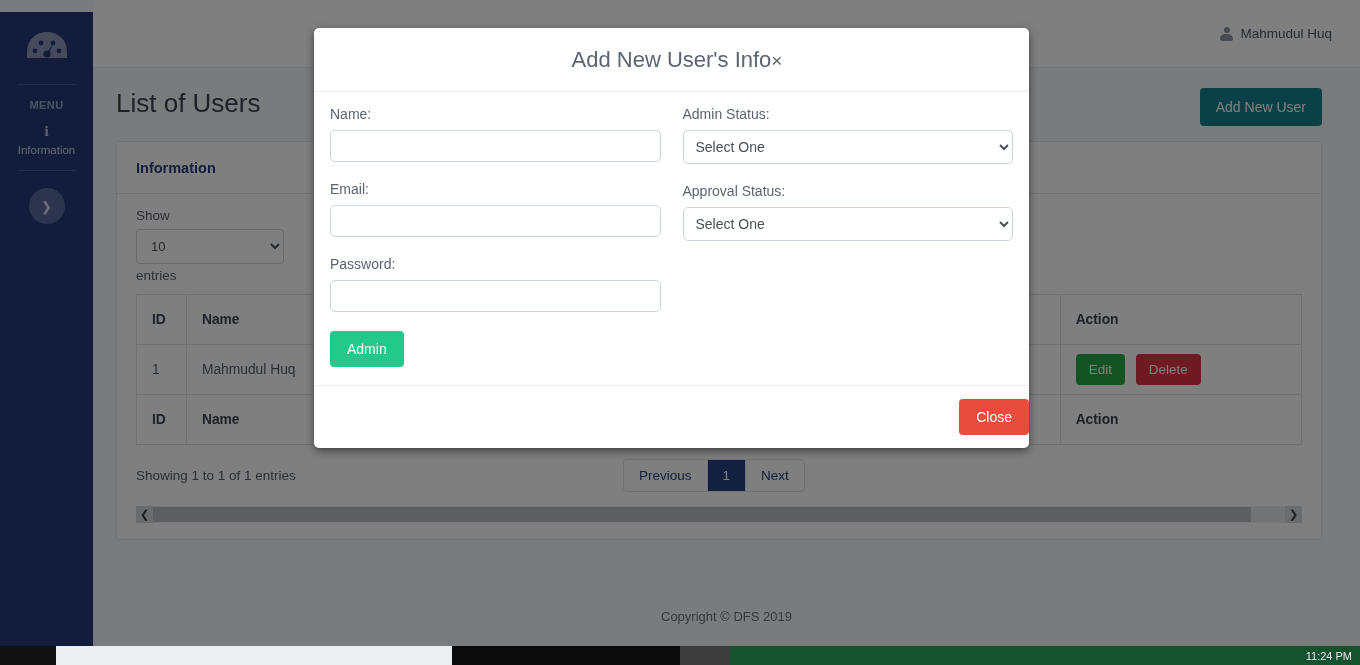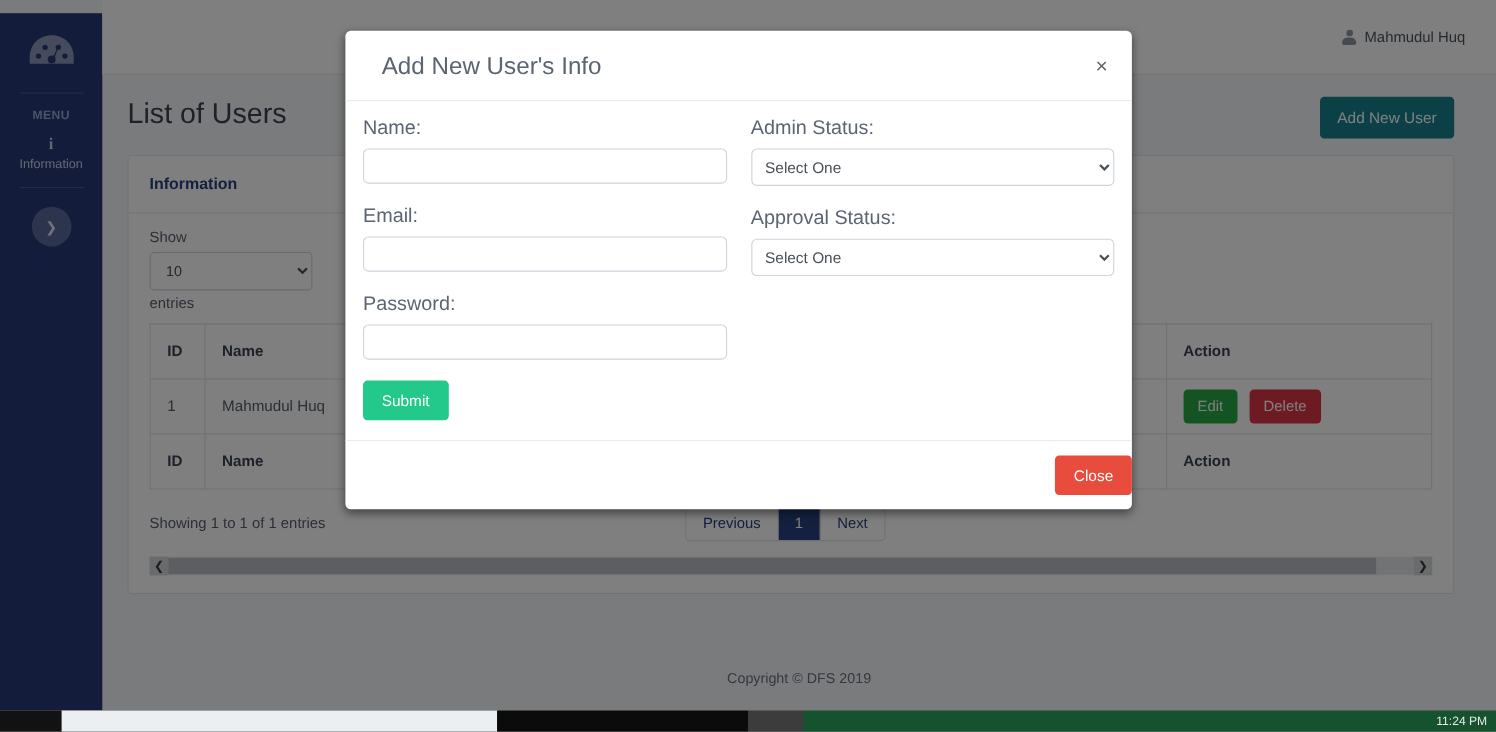--- a/index.html
+++ b/index.html
@@ -131,28 +131,28 @@
   
   #overlay { position: absolute; inset: 0 0 19px 0; background: rgba(0,0,0,.5); }
 
   
   #modal {
     position: absolute; left: 314px; top: 28px; width: 715px;
     background: #fff; border-radius: 5px;
     box-shadow: 0 3px 9px rgba(0,0,0,.5);
   }
   .modal-header {
-    display: flex; align-items: center; justify-content: space-between;
+    display: flex; align-items: center; justify-content: center;
     padding: 19px 22px 18px 32px; border-bottom: 1px solid #e9ecef;
   }
   .modal-title { font-size: 22px; color: #5a6472; font-weight: normal; padding-left: 1px; }
   .modal-x { background: none; border: none; font-size: 19px; color: #5c636c; cursor: pointer; line-height: 1; }
   .modal-body { padding: 14px 16px 18px 16px; }
   .form-grid { display: grid; grid-template-columns: 1fr 1fr; column-gap: 22px; }
-  .form-label { font-size: 18px; color: #5a6472; margin-bottom: 8px; display: block; }
+  .form-label { font-size: 14px; color: #5a6472; margin-bottom: 8px; display: block; }
   .form-group { margin-bottom: 19px; }
   .form-control {
     width: 100%; height: 32px; border: 1px solid #ccd4dc; border-radius: 5px;
     background: #fff; padding: 0 10px;
     font-family: "Liberation Sans", sans-serif; font-size: 14px; color: #495057;
   }
   select.form-control { height: 34px; padding-left: 8px; color: #495057; }
   .btn-submit {
     background: #22c98a; color: #fff; border: none; border-radius: 4px;
     padding: 10px 17px; font-size: 14px; cursor: pointer;
@@ -330,21 +330,21 @@
         </div>
         <div class="form-group">
           <label class="form-label">Approval Status:</label>
           <select class="form-control">
             <option>Select One</option>
           </select>
         </div>
       </div>
     </div>
 
-    <button class="btn-submit">Submit</button>
+    <button class="btn-submit">Admin</button>
   </div>
 
   <div class="modal-footer">
     <button class="btn-close">Close</button>
   </div>
 </div>
 
 <div id="taskbar">
   <div class="tb-item tb-a"></div>
   <div class="tb-item tb-b"></div>

